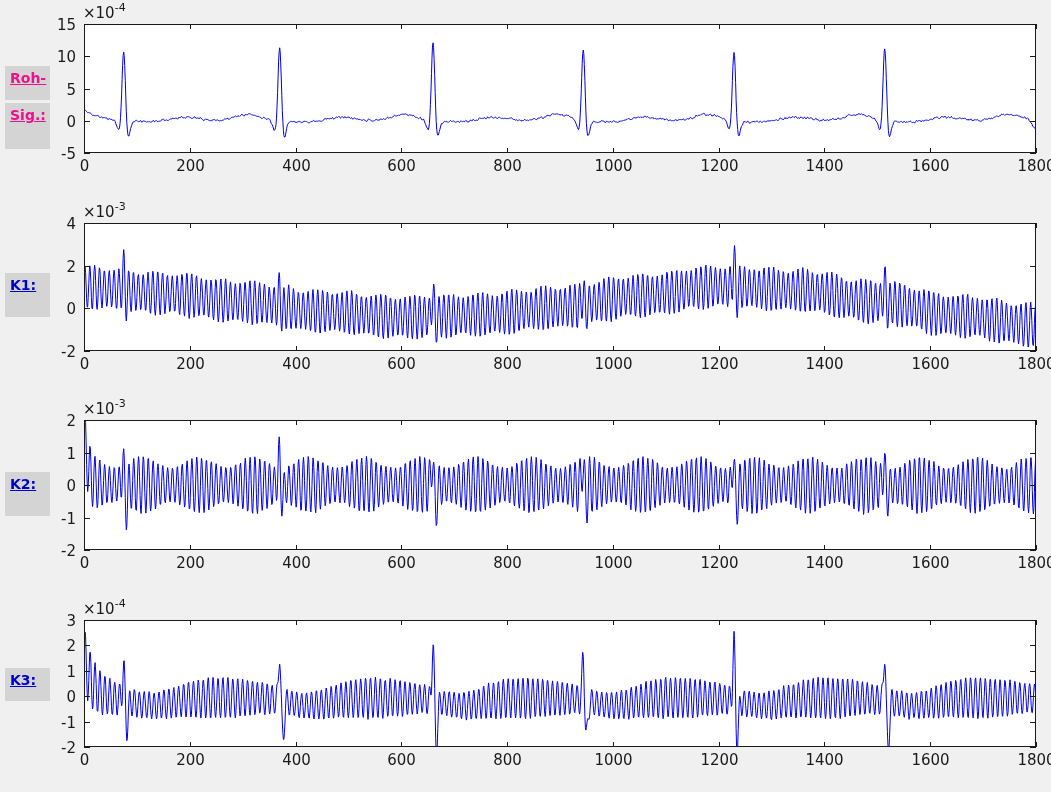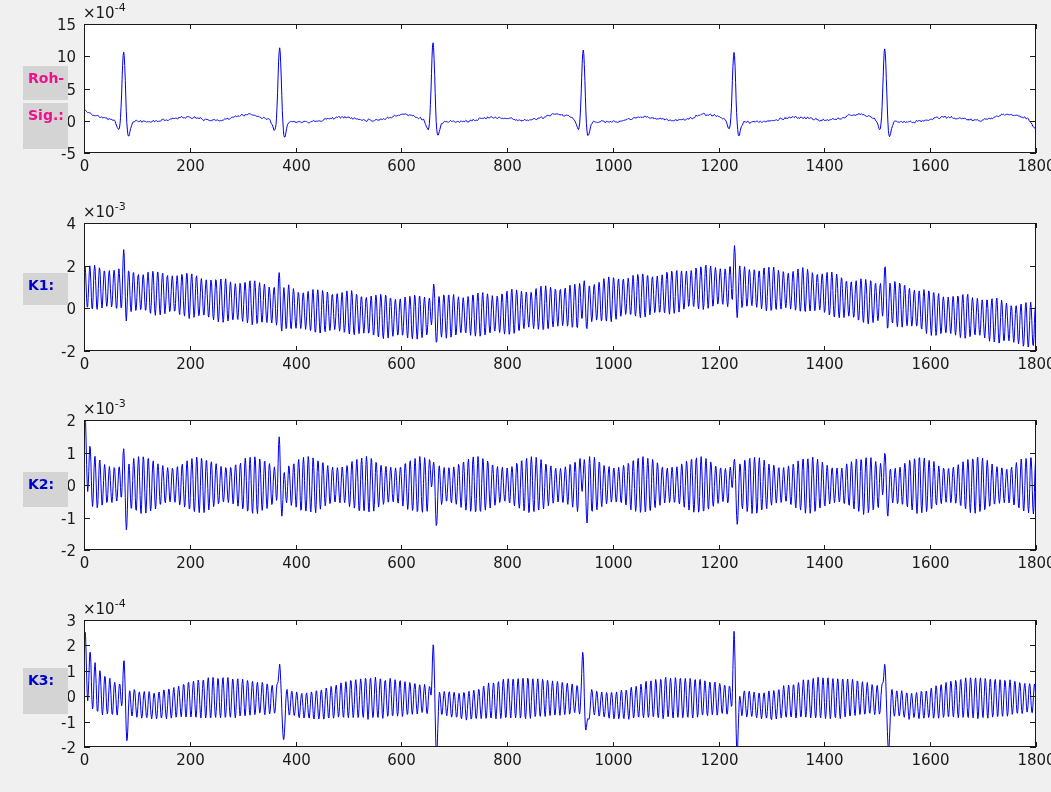--- a/index.html
+++ b/index.html
@@ -1,28 +1,28 @@
 <!DOCTYPE html>
 <html><head>
 <meta charset="utf-8">
 <style>
   html,body{margin:0;padding:0;background:#f0f0f0;}
   .figure{position:relative;width:1051px;height:792px;background:#f0f0f0;overflow:hidden;
           font-family:"DejaVu Sans",sans-serif;}
   .figure svg{position:absolute;left:0;top:0;}
-  .rowlabel{position:absolute;left:23px;width:45px;height:33px;background:#d4d4d4;
+  .rowlabel{position:absolute;left:5px;width:45px;height:33px;background:#d4d4d4;
             font:bold 14px "DejaVu Sans",sans-serif;padding:4px 0 0 5px;box-sizing:border-box;
-            white-space:nowrap;}
+            white-space:nowrap;text-decoration:underline;}
   .pink{color:#f0108c}
   .blue{color:#0000cc}
   #lb0{top:66px;height:34px}
   #lb1{top:103px;height:46px}
-  #lb2{top:273px;height:32px}
-  #lb3{top:472px;height:35px}
-  #lb4{top:668px;height:46px}
+  #lb2{top:273px;height:44px}
+  #lb3{top:472px;height:44px}
+  #lb4{top:668px;height:33px}
 </style>
 </head>
 <body>
 
 <div class="figure">
   <svg id="canvas" width="1051" height="792">
     <g>
         <rect x="84" y="24" width="952" height="129" fill="#ffffff"></rect>
         <clipPath id="clip0">
           <rect x="84" y="24" width="952" height="129"></rect>

